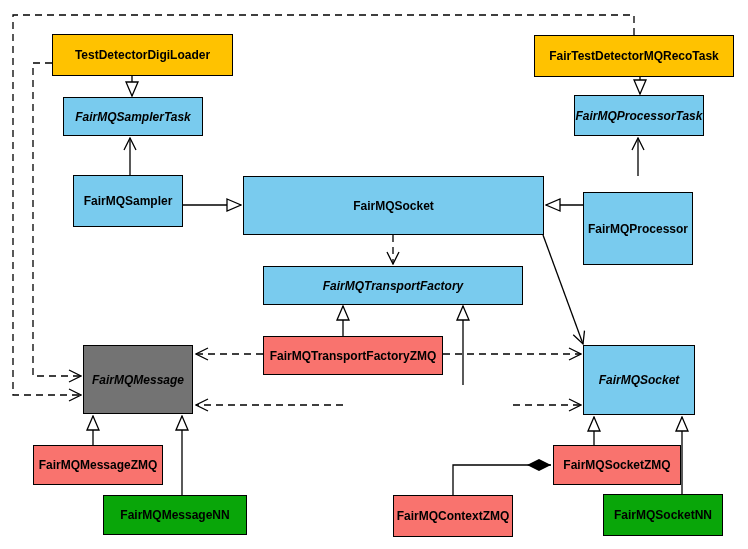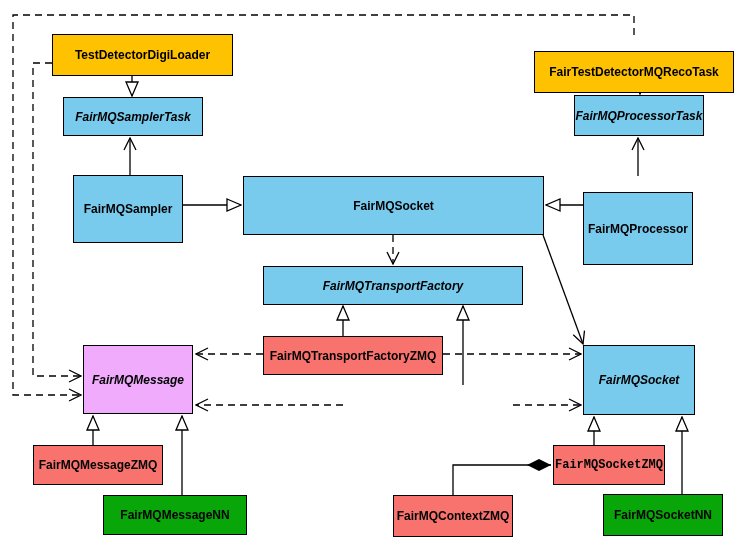--- a/index.html
+++ b/index.html
@@ -81,35 +81,35 @@
         <path d="M52,63 L33,63 L33,376 L81,376" marker-end="url(#m-open)"></path>
         <path d="M634,35 L634,15 L13,15 L13,395 L81,395" marker-end="url(#m-open)"></path>
       </g>
 
       <path d="M453,495 L453,465 L551,465" marker-end="url(#m-dia)"></path>
     </g>
   </svg>
 
 
   <div class="node" style="left: 52px; top: 34px; width: 181px; height: 42px; background: rgb(255, 194, 0);">TestDetectorDigiLoader</div>
-  <div class="node" style="left: 534px; top: 35px; width: 200px; height: 42px; background: rgb(255, 194, 0); margin-top: 16px;">FairTestDetectorMQRecoTask</div>
+  <div class="node" style="left: 534px; top: 35px; width: 200px; height: 42px; background: rgb(255, 194, 0);">FairTestDetectorMQRecoTask</div>
 
   <div class="node abstract" style="left: 63px; top: 97px; width: 140px; height: 39px; background: rgb(121, 203, 238);">FairMQSamplerTask</div>
   <div class="node abstract" style="left: 574px; top: 95px; width: 130px; height: 41px; background: rgb(121, 203, 238); text-align: center;">FairMQProcessorTask</div>
 
-  <div class="node" style="left: 73px; top: 175px; width: 110px; height: 68px; background: rgb(121, 203, 238);">FairMQSampler</div>
+  <div class="node" style="left: 73px; top: 175px; width: 110px; height: 52px; background: rgb(121, 203, 238);">FairMQSampler</div>
   <div class="node" style="left: 243px; top: 176px; width: 301px; height: 59px; background: rgb(121, 203, 238);">FairMQSocket</div>
   <div class="node" style="left: 583px; top: 192px; width: 110px; height: 73px; background: rgb(121, 203, 238);">FairMQProcessor</div>
 
   <div class="node abstract" style="left: 263px; top: 266px; width: 260px; height: 39px; background: rgb(121, 203, 238);">FairMQTransportFactory</div>
   <div class="node" style="left: 263px; top: 336px; width: 180px; height: 39px; background: rgb(249, 115, 110);">FairMQTransportFactoryZMQ</div>
 
-  <div class="node abstract" style="left: 83px; top: 345px; width: 110px; height: 69px; background: #f0abfc;">FairMQMessage</div>
+  <div class="node abstract" style="left: 83px; top: 345px; width: 110px; height: 69px; background: #737373;">FairMQMessage</div>
   <div class="node abstract" style="left: 583px; top: 345px; width: 112px; height: 70px; background: rgb(121, 203, 238);">FairMQSocket</div>
 
   <div class="node" style="left: 33px; top: 445px; width: 130px; height: 40px; background: rgb(249, 115, 110);">FairMQMessageZMQ</div>
   <div class="node" style="left: 103px; top: 495px; width: 144px; height: 40px; background: rgb(9, 166, 9);">FairMQMessageNN</div>
 
-  <div class="node" style="left: 553px; top: 445px; width: 112px; height: 40px; background: rgb(249, 115, 110); font-family: Liberation Mono, monospace;">FairMQSocketZMQ</div>
+  <div class="node" style="left: 553px; top: 445px; width: 128px; height: 40px; background: rgb(249, 115, 110);">FairMQSocketZMQ</div>
   <div class="node" style="left: 603px; top: 494px; width: 120px; height: 42px; background: rgb(9, 166, 9);">FairMQSocketNN</div>
   <div class="node" style="left: 393px; top: 495px; width: 120px; height: 42px; background: rgb(249, 115, 110);">FairMQContextZMQ</div>
 
 </div>
 
 </body></html>

